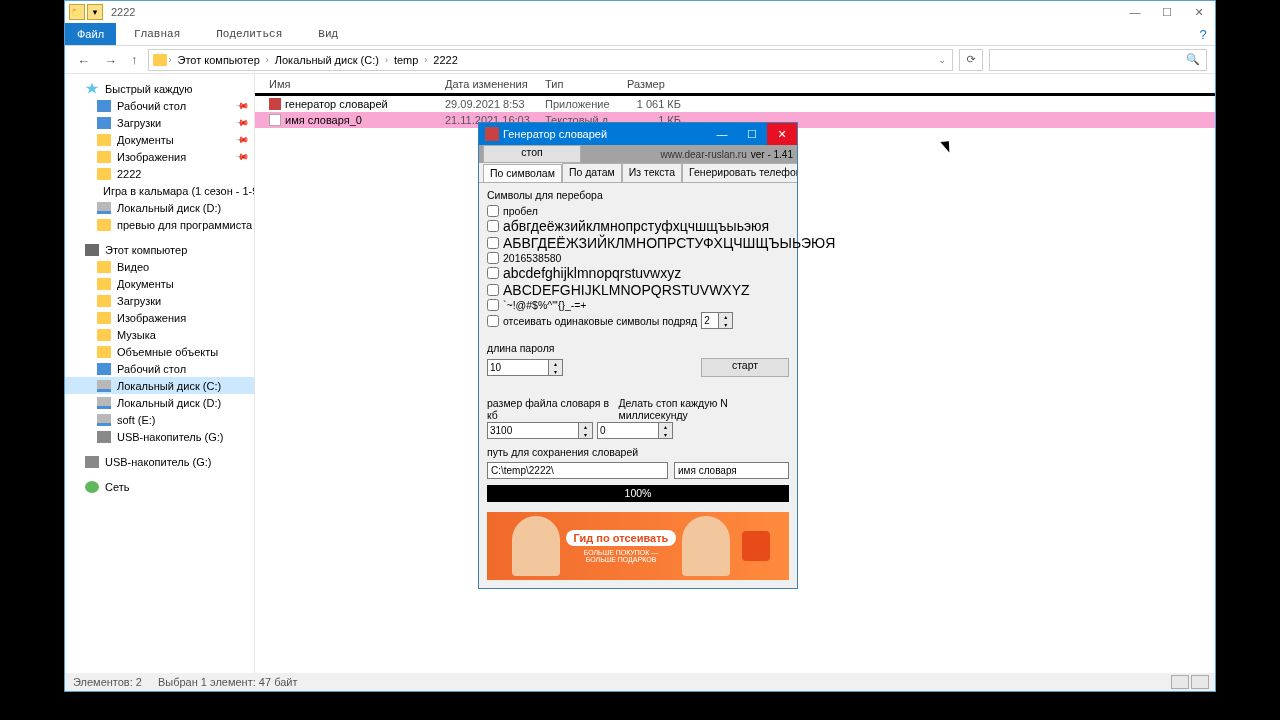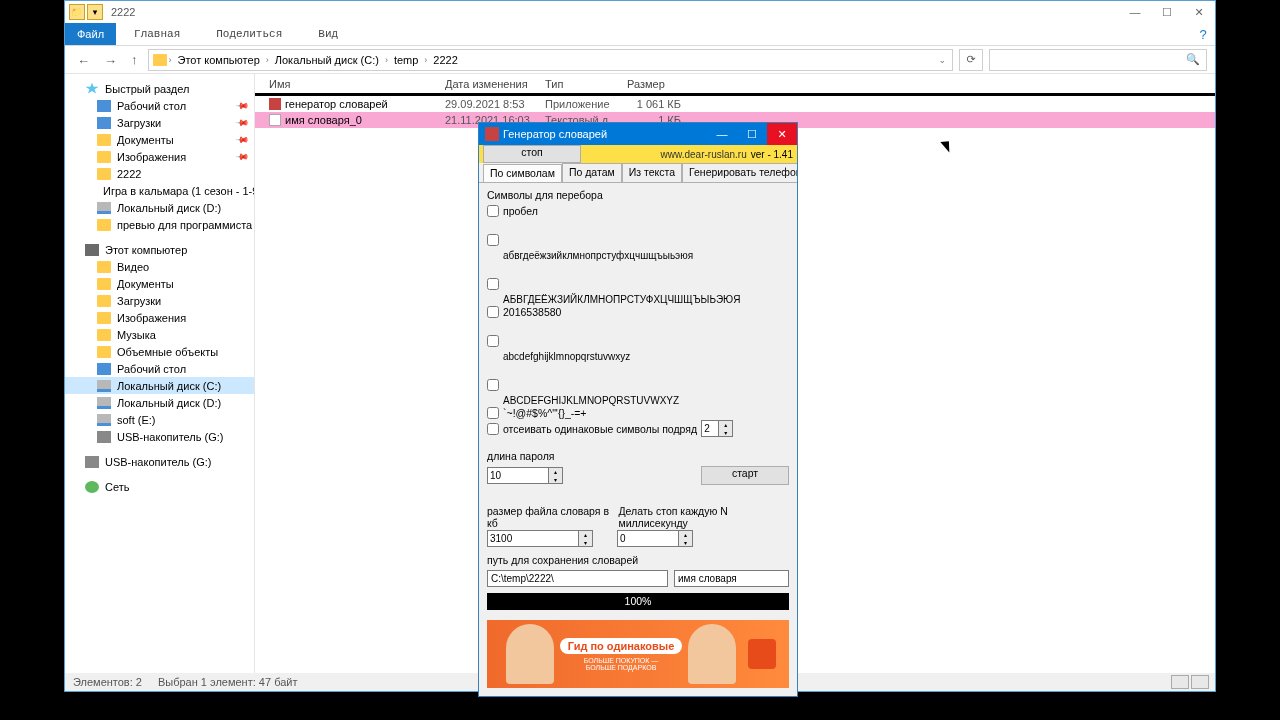--- a/index.html
+++ b/index.html
@@ -72,32 +72,32 @@
 
 .watermark { position: absolute; right: 8px; bottom: 26px; color: #b8b8b8; font-size: 11px; text-align: left; width: 260px; }
 .watermark .wh { font-size: 16px; color: #9a9a9a; margin-bottom: 2px; }
 
 
 .dialog { position: absolute; left: 478px; top: 122px; width: 320px; background: #f0f0f0; border: 1px solid #3a7fb5; font-size: 10.5px; }
 .dlg-title { height: 22px; background: #0078d7; color: #fff; display: flex; align-items: center; padding-left: 6px; font-size: 11px; }
 .dlg-title .ctrl { margin-left: auto; display: flex; }
 .dlg-title .ctrl > div { width: 30px; height: 22px; display: flex; align-items: center; justify-content: center; color: #fff; font-size: 11px; }
 .dlg-title .ctrl .close { background: #e81123; }
-.dlg-top { height: 18px; display: flex; align-items: center; background: #fde047; }
+.dlg-top { height: 18px; display: flex; align-items: center; background: #a3a3a3; }
 .dlg-top .stop { width: 98px; height: 18px; border: 1px solid #adadad; background: #e1e1e1; text-align: center; font-size: 10.5px; margin-left: 4px; }
 .dlg-top .url { margin-left: auto; margin-right: 4px; color: #333; font-size: 10px; }
 .dlg-top .ver { margin-right: 4px; font-size: 10px; }
 .dlg-tabs { display: flex; height: 20px; background: #f0f0f0; border-bottom: 1px solid #b0b0b0; font-size: 10.5px; padding-left: 4px; gap: 0; overflow: hidden; }
 .dlg-tabs > div { padding: 2px 6px; border: 1px solid #b0b0b0; border-bottom: none; background: #f0f0f0; white-space: nowrap; }
 .dlg-tabs .active { background: #fcfcfc; position: relative; top: 1px; }
 .dlg-body { padding: 4px 8px 8px; background: #f0f0f0; }
 .dlg-body .grp { font-size: 10.5px; margin: 2px 0 4px; }
 .cbx { display: flex; align-items: center; gap: 4px; margin: 1px 0; font-size: 10.5px; }
 .cbx input { width: 12px; height: 12px; }
-.cbx .tiny { font-size: 10px; margin-top: 32px; }
+.cbx .tiny { font-size: 14px; }
 .row2 { display: flex; align-items: center; gap: 4px; margin: 1px 0; }
 .spinbox { display: flex; align-items: center; }
 .spinbox input { width: 62px; height: 17px; font-size: 10px; padding-left: 2px; border: 1px solid #7a7a7a; }
 .spinbox .sp { width: 14px; height: 17px; border: 1px solid #7a7a7a; border-left: none; display: flex; flex-direction: column; }
 .spinbox .sp > div { flex: 1; font-size: 6px; display: flex; align-items: center; justify-content: center; background: #e8e8e8; }
 .fld { height: 17px; border: 1px solid #7a7a7a; background: #fff; font-size: 10px; padding-left: 3px; display: flex; align-items: center; }
 .btn-start { width: 88px; height: 19px; border: 1px solid #adadad; background: #e1e1e1; text-align: center; font-size: 10.5px; }
 .prog { height: 17px; background: #000; color: #fff; text-align: center; font-size: 10.5px; line-height: 17px; margin-top: 6px; }
 .banner { margin-top: 10px; height: 68px; background: linear-gradient(90deg, #f06a2b, #ff8a3d); display: flex; align-items: center; justify-content: center; position: relative; overflow: hidden; }
 .banner .person { width: 48px; height: 60px; background: #f2c79e; border-radius: 24px 24px 4px 4px; position: relative; margin: 0 6px; }
@@ -152,21 +152,21 @@
     </div>
     <div class="refresh">⟳</div>
     <div class="search">🔍</div>
   </div>
 
   <div class="body">
 
     <div class="sidebar">
       <div class="item">
           <span class="ic ic-star"></span>
-          <span>Быстрый раздел</span>
+          <span>Быстрый каждую</span>
         </div>
       <div class="item sub">
           <span class="ic ic-desk"></span>
           <span>Рабочий стол</span>
           <span class="pin">📌</span>
         </div>
       <div class="item sub">
           <span class="ic ic-desk"></span>
           <span>Загрузки</span>
           <span class="pin">📌</span>
@@ -374,21 +374,21 @@
           </div>
         </div>
       <div class="btn-start">старт</div>
     </div>
 
     <div style="height:18px;"></div>
     <div class="row2" style="justify-content:space-between;">
       <span>размер файла словаря в кб</span>
       <span>Делать стоп каждую N миллисекунду</span>
     </div>
-    <div class="row2" style="gap:24px;">
+    <div class="row2" style="gap:4px;">
       <div class="spinbox">
           <input style="width: 92px;" value="3100">
           <div class="sp">
             <div>▴</div>
             <div>▾</div>
           </div>
         </div>
       <div class="spinbox">
           <input style="width: 62px;" value="0">
           <div class="sp">
@@ -403,21 +403,21 @@
     <div class="row2" style="gap:6px;">
       <div class="fld" style="flex:1.6;">C:\temp\2222\</div>
       <div class="fld" style="flex:1;">имя словаря</div>
     </div>
 
     <div class="prog">100%</div>
 
     <div class="banner">
       <div class="person"></div>
       <div class="txt">
-        <div class="big">Гид по одинаковые</div>
+        <div class="big">Гид по отсеивать</div>
         <div style="font-size:7px;">БОЛЬШЕ ПОКУПОК —<br>БОЛЬШЕ ПОДАРКОВ</div>
       </div>
       <div class="person"></div>
       <div class="bag"></div>
     </div>
   </div>
 </div>
 
 <div class="cursor"></div>
 

